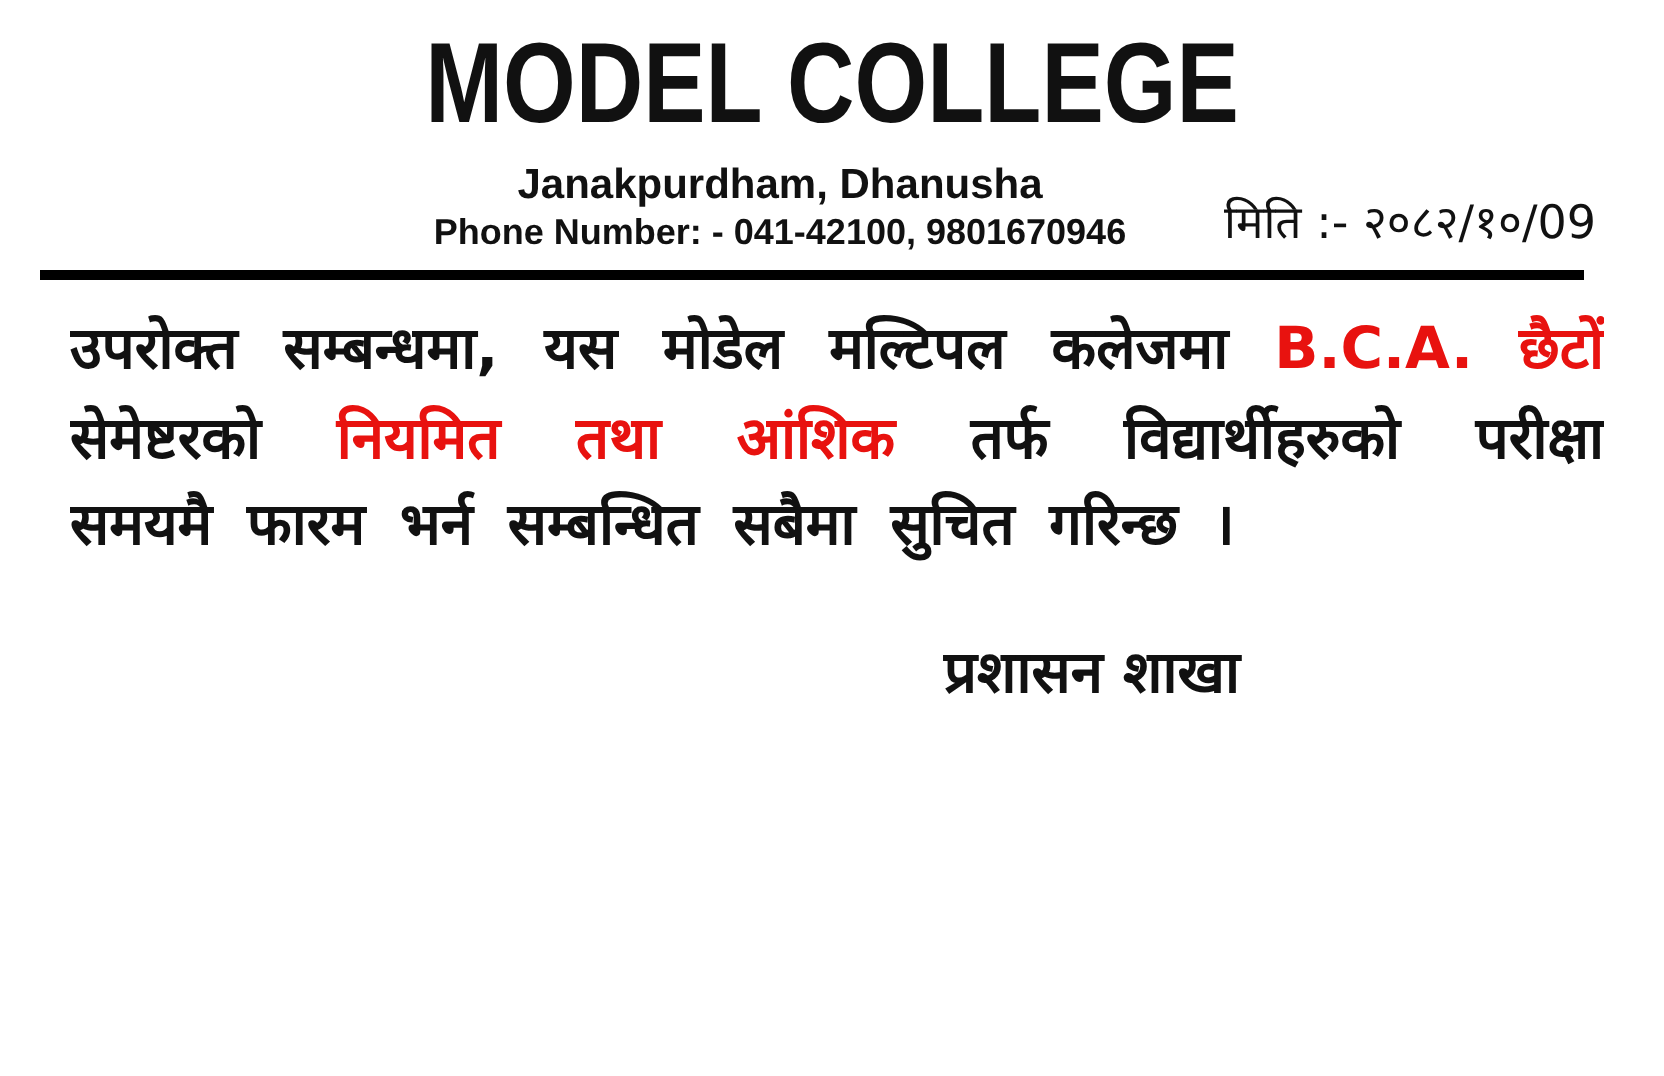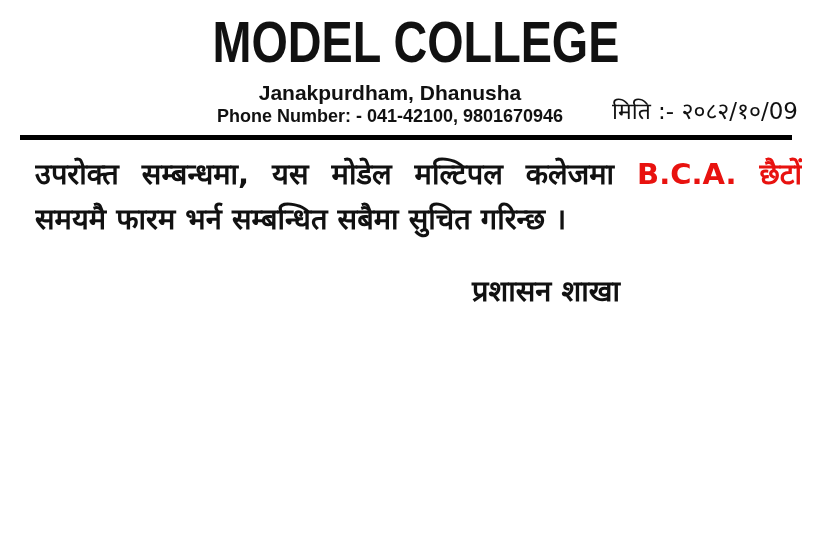--- a/index.html
+++ b/index.html
@@ -94,20 +94,21 @@
   .body-line {
     line-height: 45px;
     height: 45px;
     text-align: justify;
     text-align-last: justify;
     overflow: hidden;
   }
   .body-line.last {
     text-align: left;
     text-align-last: left;
+    font-family: Liberation Mono, monospace;
   }
   .seg-red {
     color: var(--red, #e8120f);
   }
 
   
   .signature {
     margin-top: 28px;
     padding-left: 472px;
     font-size: 29px;
@@ -131,20 +132,23 @@
 
   <div class="date-line">मिति :- २०८२/१०/09</div>
 
   <div class="rule"></div>
 
 
   <div class="body-text">
     <div class="body-line">
       <span>उपरोक्त सम्बन्धमा, यस मोडेल मल्टिपल कलेजमा </span><span class="seg-red">B.C.A. छैटों</span>
     </div>
+    <div class="body-line">
+      <span>सेमेष्टरको </span><span class="seg-red">नियमित तथा आंशिक</span><span> तर्फ विद्यार्थीहरुको परीक्षा</span>
+    </div>
     <div class="body-line last">
       <span>समयमै फारम भर्न सम्बन्धित सबैमा सुचित गरिन्छ ।</span>
     </div>
   </div>
 
   <div class="signature">प्रशासन शाखा</div>
 
 </div>
 
 </body></html>

